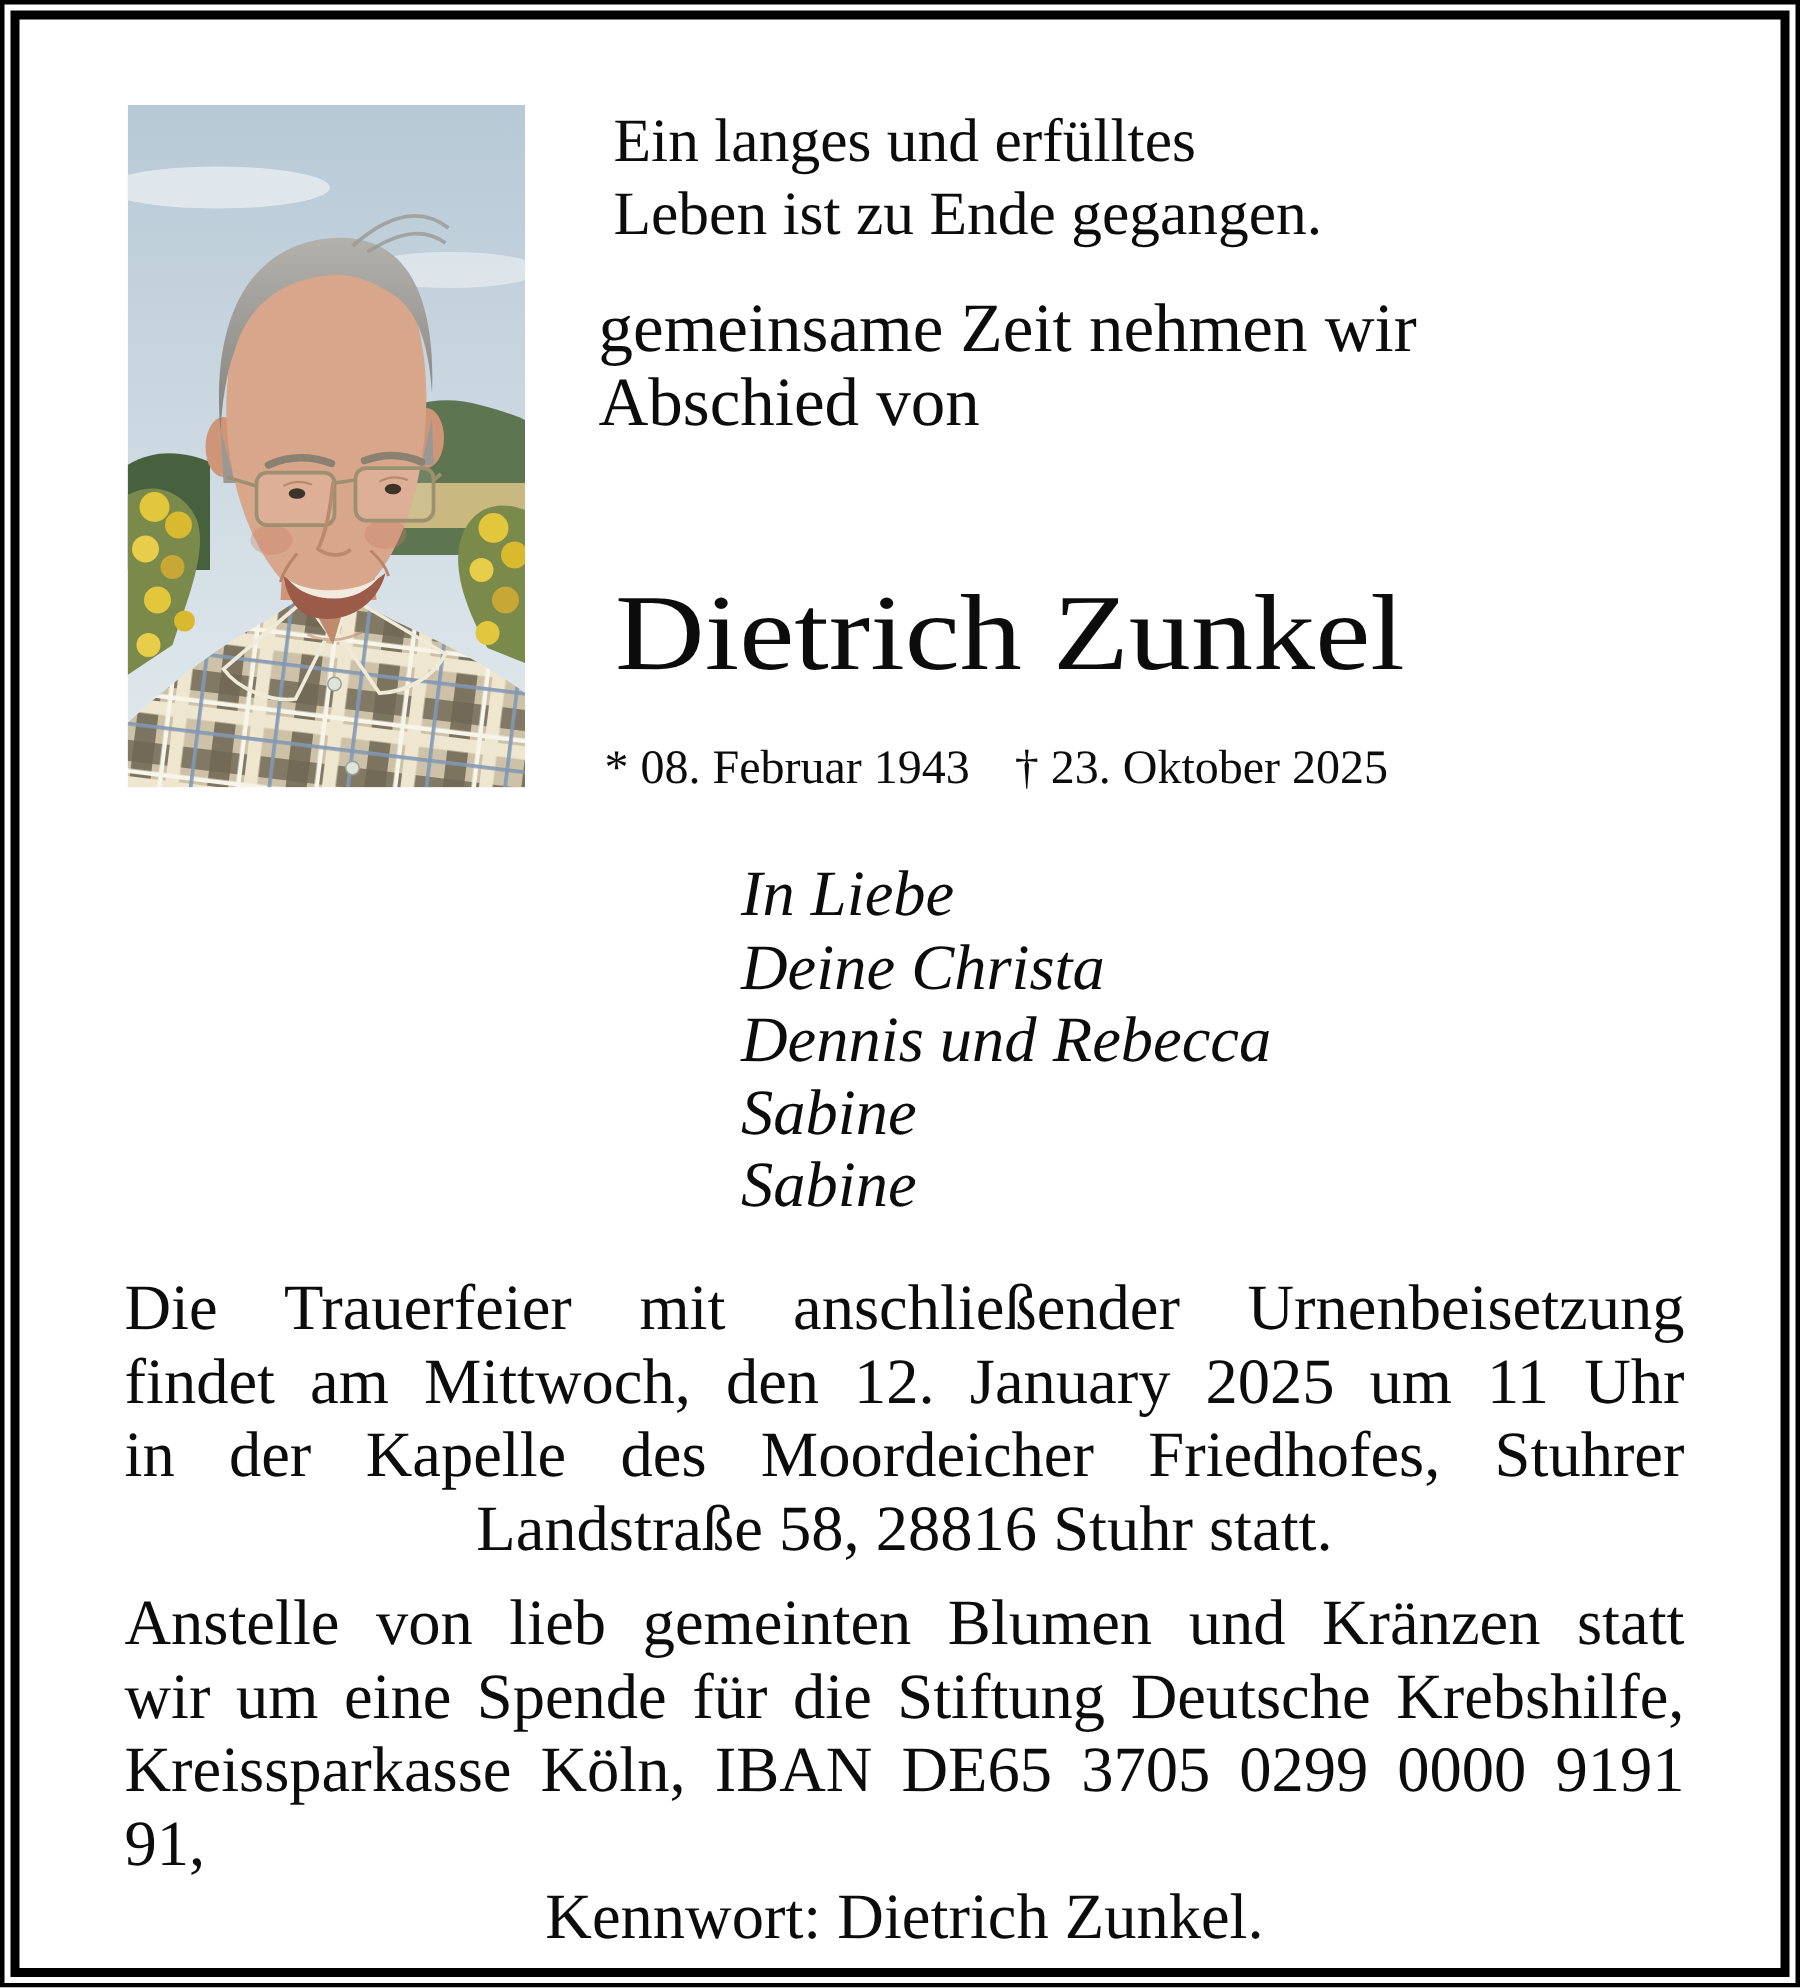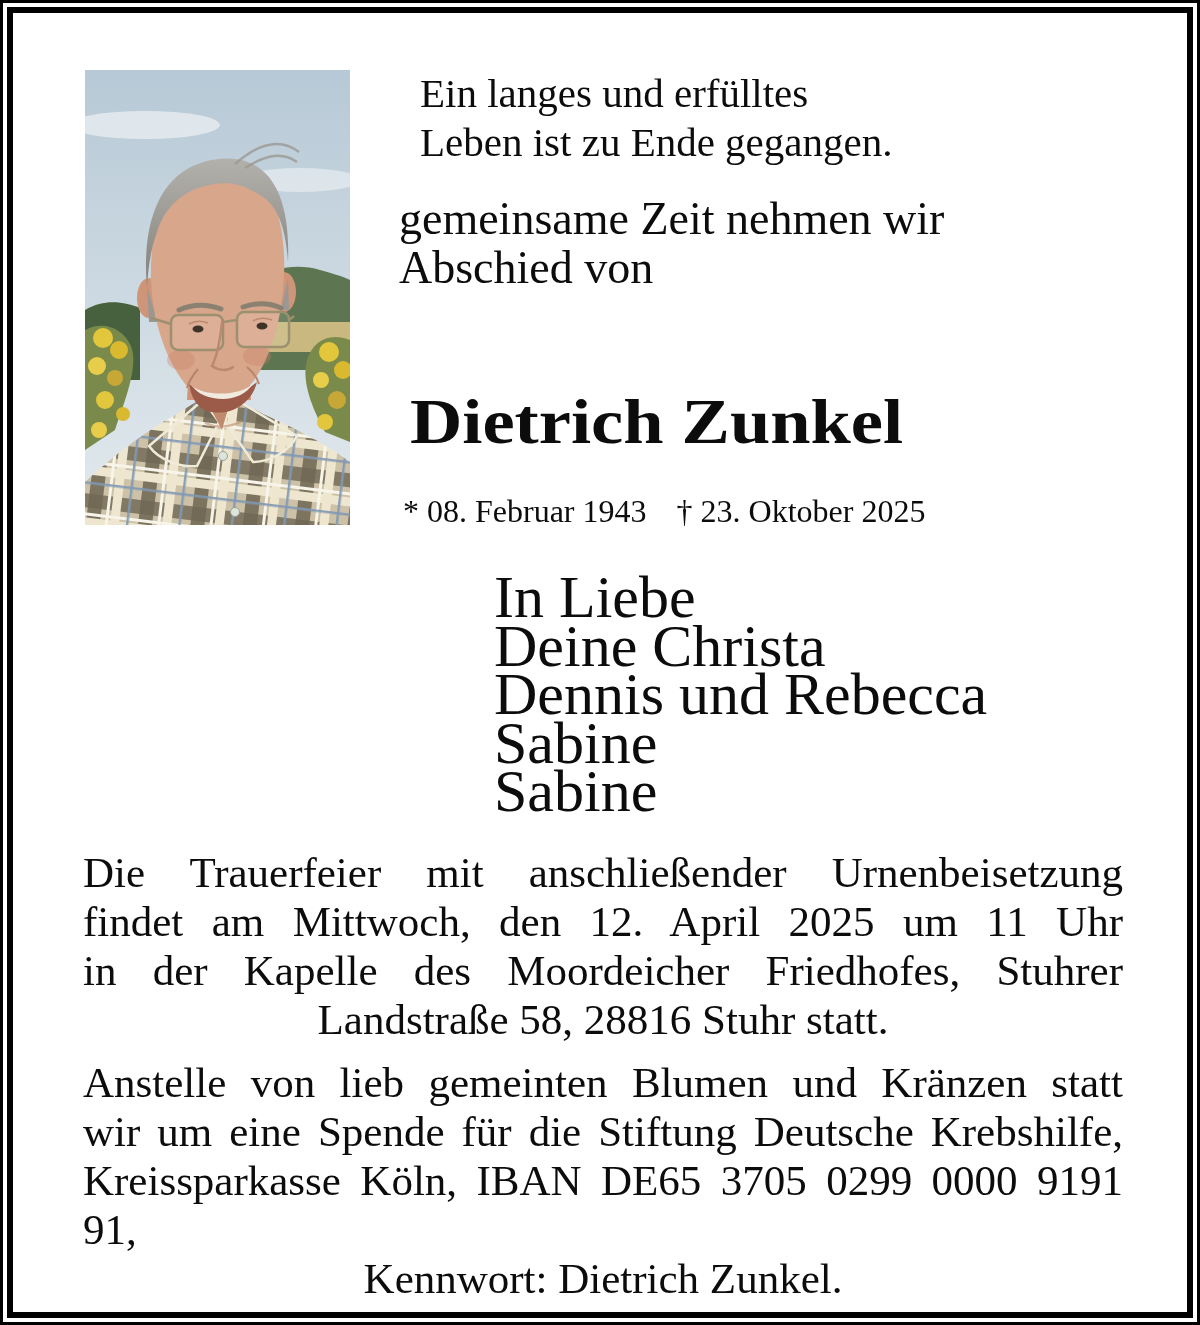--- a/index.html
+++ b/index.html
@@ -30,55 +30,55 @@
     border: 6px solid #000000;
     box-sizing: border-box;
   }
   .abs { position: absolute; }
   .photo {
     left: 85px; top: 70px;
     width: 265px; height: 455px;
     overflow: hidden;
   }
   .intro {
-    left: 420px; top: 69px;
+    left: 409px; top: 69px;
     font-size: 41px;
     line-height: 48.5px;
     white-space: nowrap;
   }
   .farewell {
     left: 399px; top: 195px;
     font-size: 46px;
     line-height: 48.5px;
     white-space: nowrap;
   }
   .name {
     left: 410px; top: 374px;
-    font-size: 63px;
+    font-size: 72px;
     line-height: 96px;
     white-space: nowrap;
-    font-weight: bold;
   }
   .name .stretch {
     display: inline-block;
     transform: scaleX(1.15);
     transform-origin: 0 50%;
   }
   .dates {
     left: 403px; top: 486px;
     font-size: 32px;
     line-height: 50px;
     white-space: nowrap;
   }
   .dates .birth { margin-right: 30px; }
   .family {
     left: 494px; top: 573px;
-    font-size: 60px;
+    font-size: 43px;
     line-height: 48.5px;
     white-space: nowrap;
+    font-style: italic;
   }
   .paragraph {
     left: 83px;
     width: 1040px;
     font-size: 43px;
     line-height: 49px;
   }
   .p1 { top: 848px; }
   .p2 { top: 1058px; }
   .jline { text-align: justify; text-align-last: justify; font-family: Liberation Serif, serif; }
@@ -213,21 +213,21 @@
   <div class="abs family">
     <div>In Liebe</div>
     <div>Deine Christa</div>
     <div>Dennis und Rebecca</div>
     <div>Sabine</div>
     <div>Sabine</div>
   </div>
 
   <div class="abs paragraph p1">
     <div class="jline">Die Trauerfeier mit anschließender Urnenbeisetzung</div>
-    <div class="jline">findet am Mittwoch, den 12. April 2025 um 11 Uhr</div>
+    <div class="jline">findet am Mittwoch, den 12. January 2025 um 11 Uhr</div>
     <div class="jline">in der Kapelle des Moordeicher Friedhofes, Stuhrer</div>
     <div class="jline-left">Landstraße 58, 28816 Stuhr statt.</div>
   </div>
 
   <div class="abs paragraph p2">
     <div class="jline">Anstelle von lieb gemeinten Blumen und Kränzen statt</div>
     <div class="jline">wir um eine Spende für die Stiftung Deutsche Krebshilfe,</div>
     <div class="jline">Kreissparkasse Köln, IBAN DE65 3705 0299 0000 9191 91,</div>
     <div class="jline-left">Kennwort: Dietrich Zunkel.</div>
   </div>

